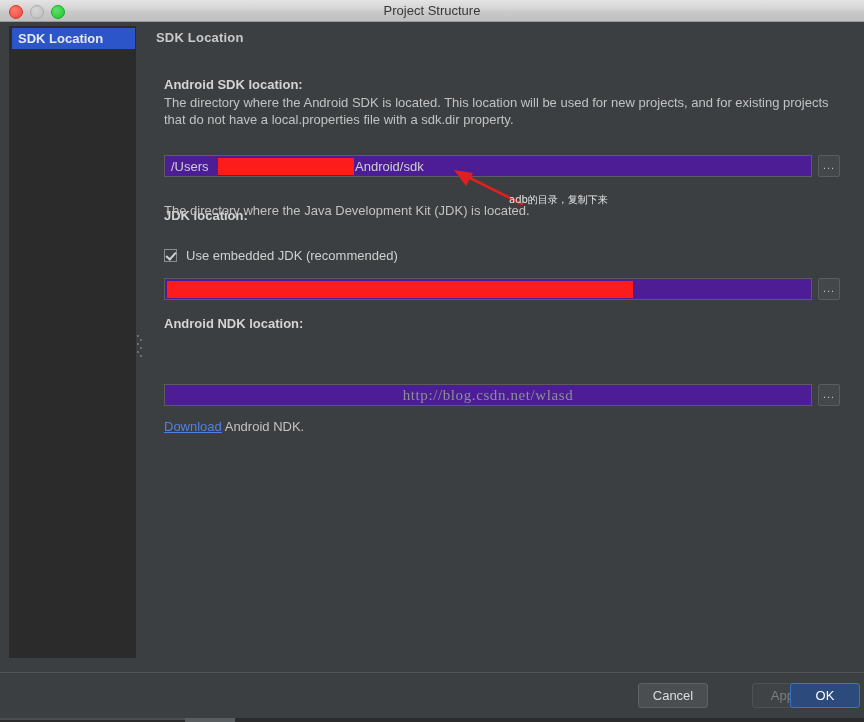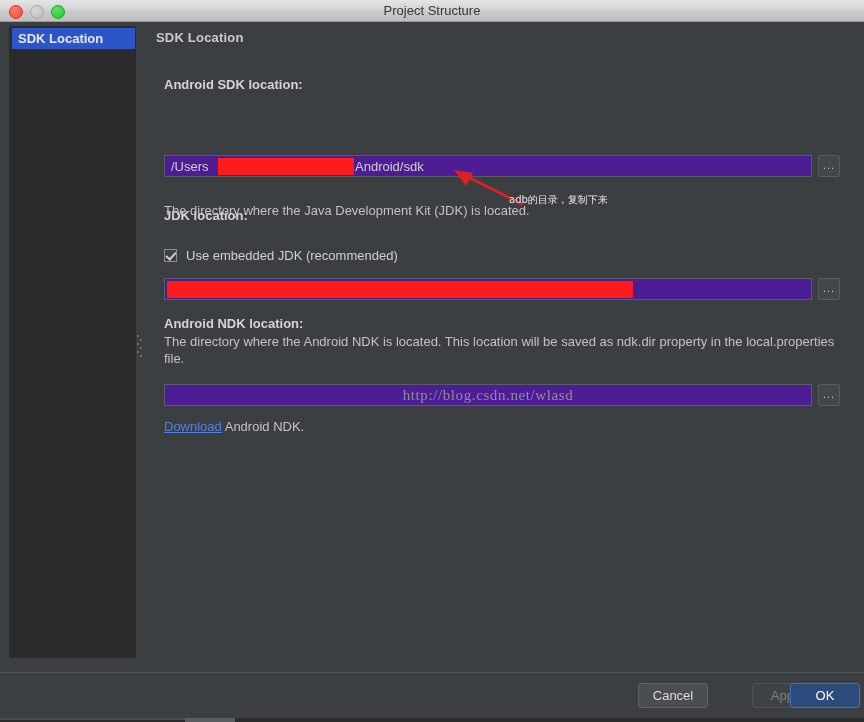--- a/index.html
+++ b/index.html
@@ -360,20 +360,21 @@
         <i></i>
         <i></i>
         <i></i>
     </div>
 
     <div class="content">
 
       <div class="pane-title">SDK Location</div>
 
       <div class="section-label" style="top:55px;">Android SDK location:</div>
+      <div class="section-desc" style="top:72px;">The directory where the Android SDK is located. This location will be used for new projects, and for existing projects that do not have a local.properties file with a sdk.dir property.</div>
 
       <div class="field-row" style="top:133px;">
         <div class="field-box">
           <span class="field-text">/Users</span>
           <span class="field-text" style="left:190px;">Android/sdk</span>
           <span class="redaction" style="left:53px; top:2px; width:136px; height:17px;"></span>
         </div>
         <div class="browse-btn">...</div>
       </div>
 
@@ -387,21 +388,20 @@
 
       <div class="field-row" style="top:256px;">
         <div class="field-box">
           <span class="field-text"></span>
           <span class="redaction" style="left:2px; top:2px; width:466px; height:17px;"></span>
         </div>
         <div class="browse-btn">...</div>
       </div>
 
       <div class="section-label" style="top:294px;">Android NDK location:</div>
-      <div class="section-desc" style="top:311px;">The directory where the Android NDK is located. This location will be saved as ndk.dir property in the local.properties file.</div>
 
       <div class="field-row" style="top:362px;">
         <div class="field-box">
           <span class="field-watermark">http://blog.csdn.net/wlasd</span>
           <span class="field-text"></span>
         </div>
         <div class="browse-btn">...</div>
       </div>
 
       <div class="download-line" style="top:397px;">

